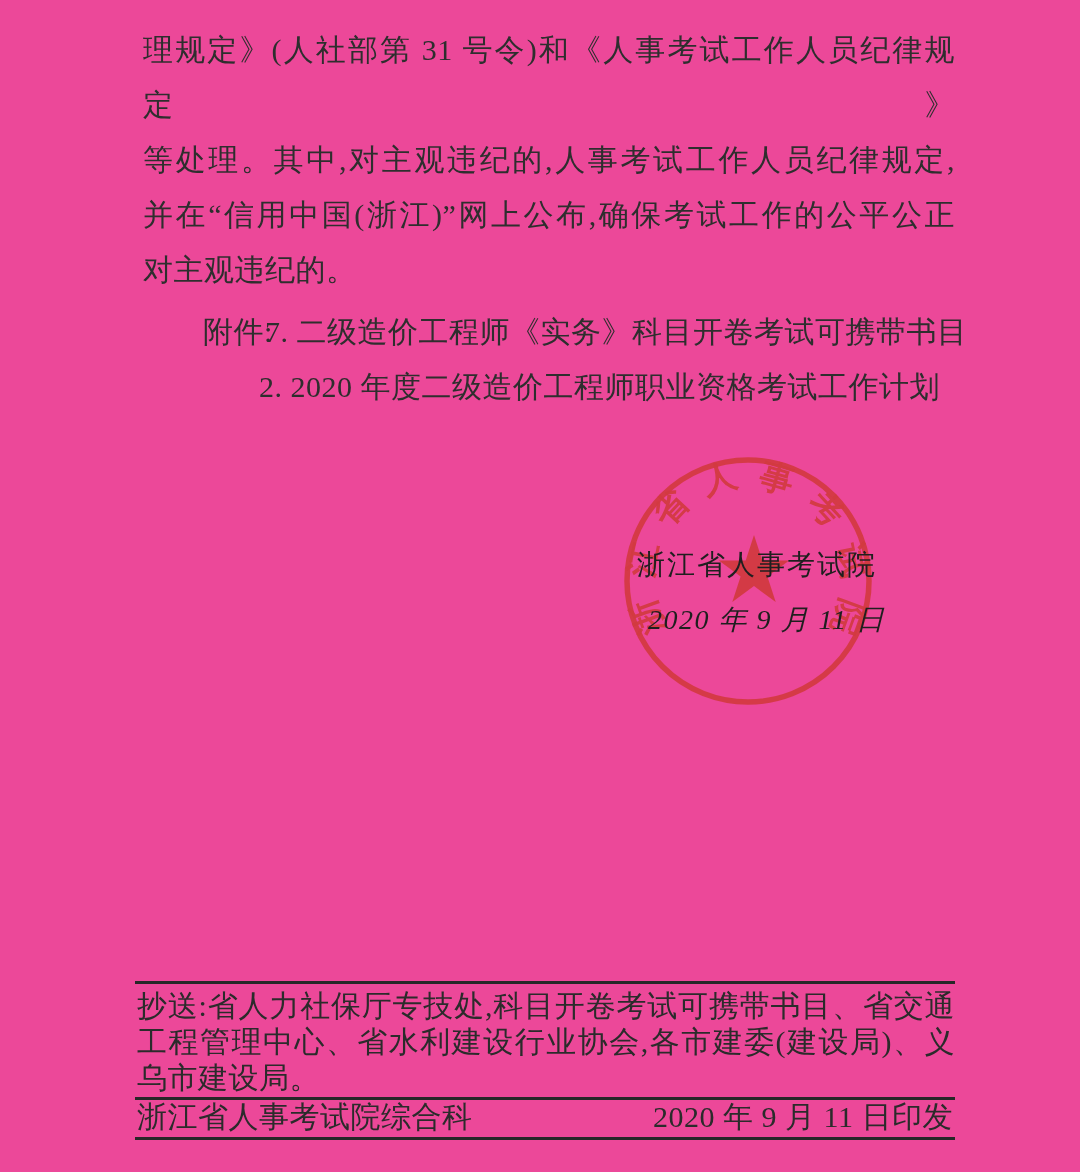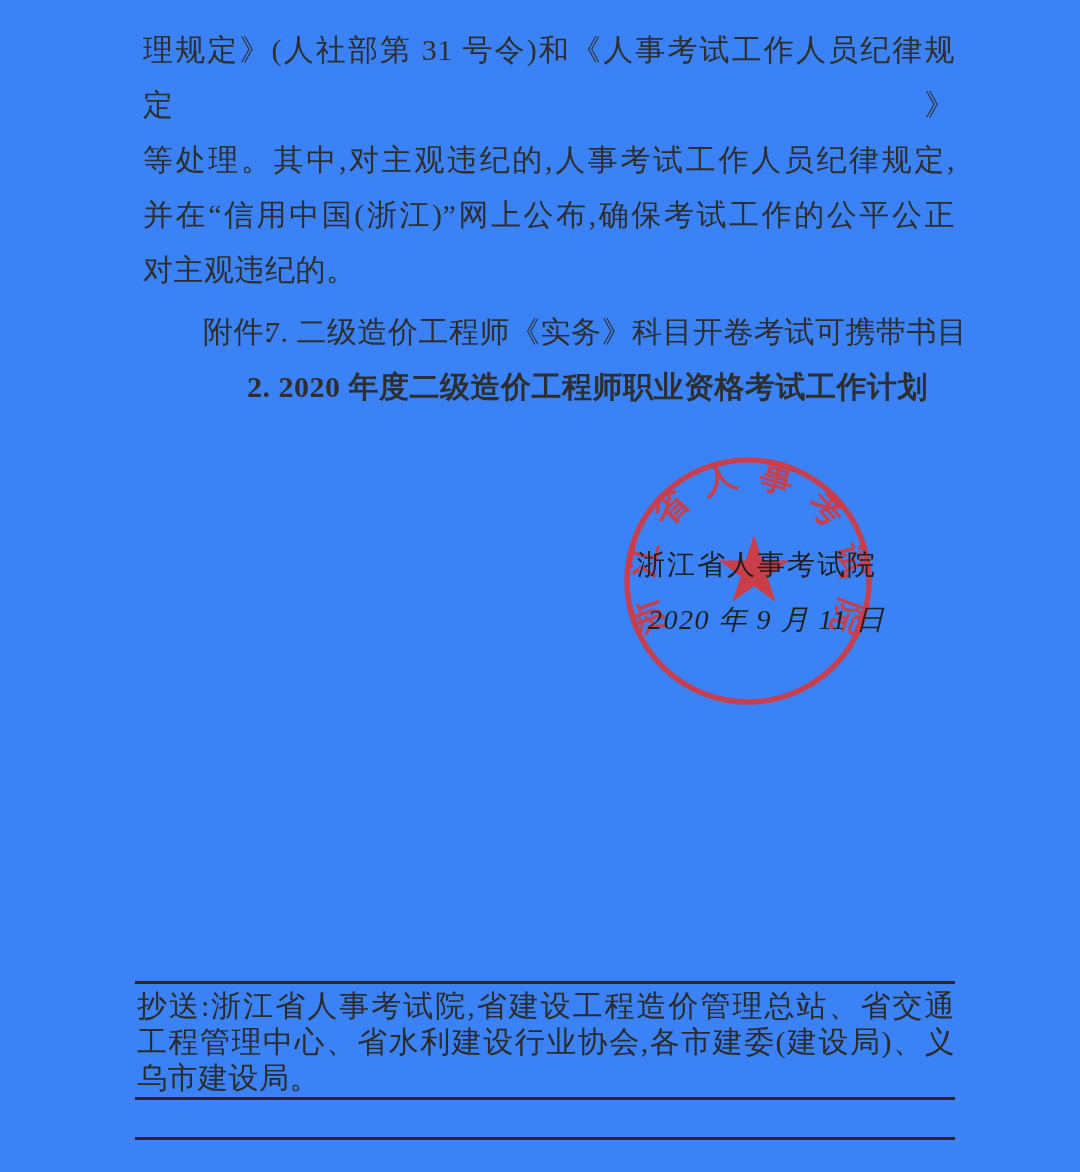--- a/index.html
+++ b/index.html
@@ -4,21 +4,21 @@
 <style>
   html, body {
     margin: 0;
     padding: 0;
     background: #ffffff;
   }
   .page {
     position: relative;
     width: 1080px;
     height: 1172px;
-    background: #3b82f6;
+    background: #ec4899;
     overflow: hidden;
     font-family: "Liberation Serif", "DejaVu Serif", serif;
     color: #2e2e2e;
   }
   
   .doc-body {
     position: absolute;
     left: 143px;
     top: 22px;
     width: 812px;
@@ -35,21 +35,21 @@
     position: absolute;
     left: 203px;
     top: 304px;
     width: 760px;
     font-size: 30px;
     line-height: 55px;
     letter-spacing: 0.5px;
   }
   .attachment-row1 { white-space: nowrap; }
   .attachment-label { display: inline-block; width: 62px; }
-  .attachment-row2 { margin-left: 44px; white-space: nowrap; font-weight: bold; }
+  .attachment-row2 { margin-left: 56px; white-space: nowrap; }
   
   .seal {
     position: absolute;
     left: 613px;
     top: 446px;
     width: 270px;
     height: 270px;
     z-index: 1;
   }
   .seal svg { display: block; }
@@ -138,23 +138,27 @@
       <polygon fill="#d23a40" opacity="0.95" points="141,89 149.3,114.6 176.2,114.6 154.4,130.4 162.7,155.9 141,140.1 119.3,155.9 127.6,130.4 105.8,114.6 132.7,114.6"></polygon>
     </svg>
   </div>
 
   <div class="sig-org">浙江省人事考试院</div>
   <div class="sig-date">2020 年 9 月 11 日</div>
 
   <div class="rule rule-top"></div>
 
   <div class="cc-block">
-    <div class="jline">抄送:浙江省人事考试院,省建设工程造价管理总站、省交通</div>
+    <div class="jline">抄送:省人力社保厅专技处,科目开卷考试可携带书目、省交通</div>
     <div class="jline">工程管理中心、省水利建设行业协会,各市建委(建设局)、义</div>
     <div>乌市建设局。</div>
   </div>
 
   <div class="rule rule-mid"></div>
 
+  <div class="issuer-row">
+    <span>浙江省人事考试院综合科</span>
+    <span>2020 年 9 月 11 日印发</span>
+  </div>
 
   <div class="rule rule-bottom"></div>
 
 </div>
 
 </body></html>

